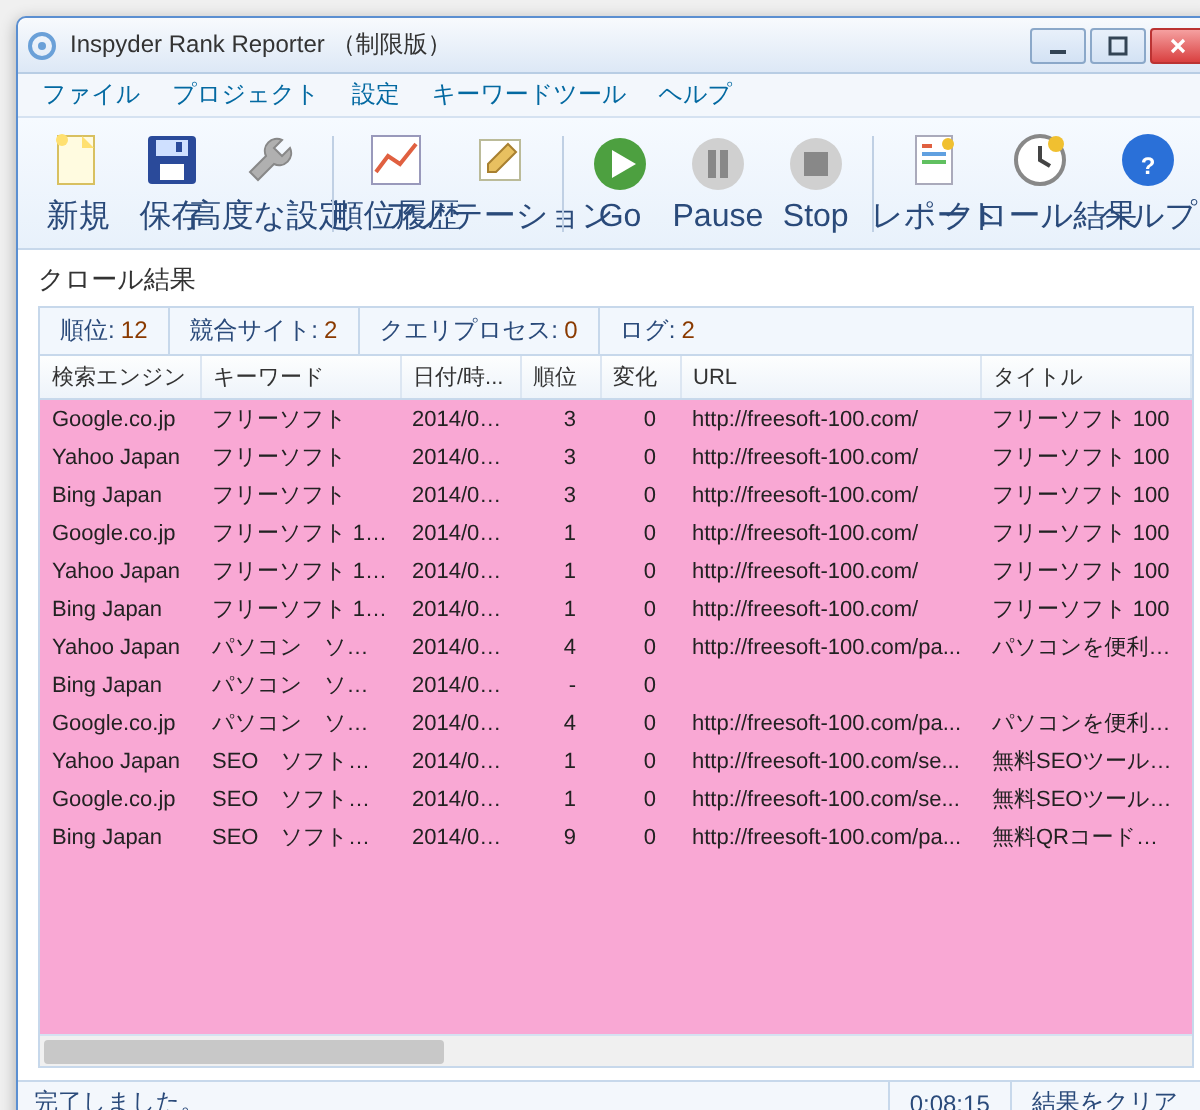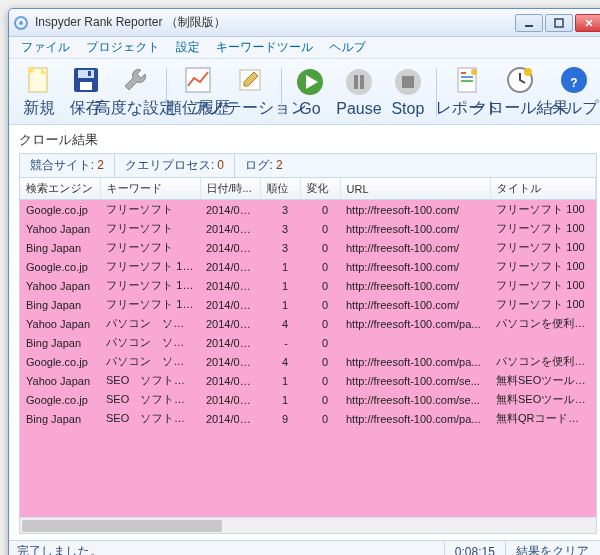--- a/index.html
+++ b/index.html
@@ -188,20 +188,21 @@
             <text x="16" y="23" text-anchor="middle" fill="#fff" font-size="20" font-weight="bold">?</text>
           </svg>
         </span>
       <span class="tlabel">ヘルプ</span>
     </div>
   </div>
 
   <div class="content">
     <div class="section-title">クロール結果</div>
     <div class="stats-row">
+      <div class="stat"><span>順位:</span> <b>12</b></div>
       <div class="stat"><span>競合サイト:</span> <b>2</b></div>
       <div class="stat"><span>クエリプロセス:</span> <b>0</b></div>
       <div class="stat"><span>ログ:</span> <b>2</b></div>
     </div>
 
     <div class="table-wrap">
       <table>
         <colgroup>
           <col style="width:80px">
             <col style="width:100px">

